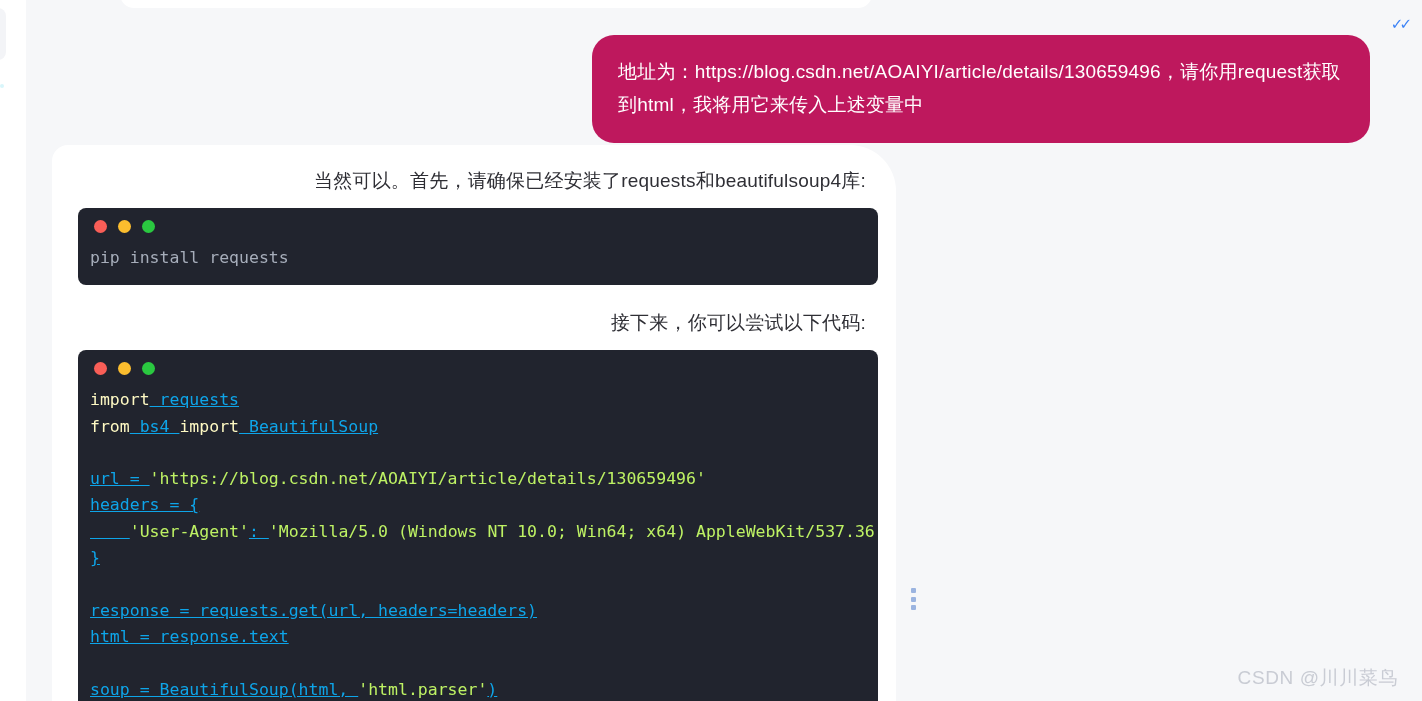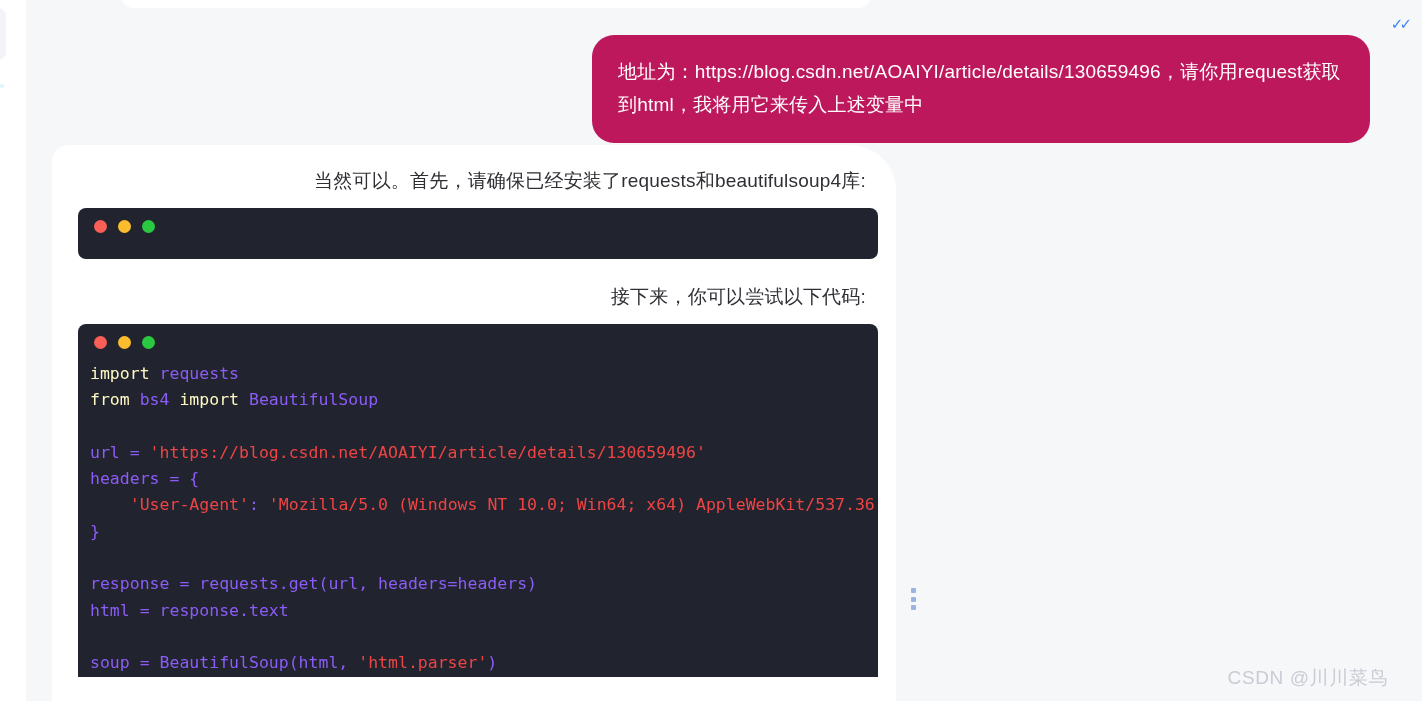--- a/index.html
+++ b/index.html
@@ -147,22 +147,22 @@
     overflow: hidden;
   }
   .code-body.tall {
     padding-bottom: 0;
   }
   .code-line {
     white-space: pre;
     height: 26.3px;
   }
   .tok-kw  { color: #fef9c3; }
-  .tok-str { color: #ef4444; }
-  .tok-pl  { color: #8b5cf6; }
+  .tok-str { color: #bef264; }
+  .tok-pl  { color: #0ea5e9; text-decoration: underline; }
 
   
   .drag-handle {
     position: absolute;
     left: 884px; top: 588px;
     width: 6px; height: 22px;
     display: flex;
     flex-direction: column;
     justify-content: space-between;
     align-items: center;
@@ -170,21 +170,21 @@
   .drag-handle span {
     display: block;
     width: 5px; height: 5px;
     background: #9bb4e0;
     border-radius: 1px;
   }
 
   
   .watermark {
     position: absolute;
-    right: 34px; bottom: 10px;
+    right: 24px; bottom: 10px;
     color: #c9ccd4;
     font-size: 19px;
     letter-spacing: 0.6px;
     user-select: none;
   }
 </style>
 </head>
 <body>
 
 <div class="rail-fill"></div>
@@ -203,21 +203,21 @@
   <div class="assistant-bubble">
 
     <div class="para">当然可以。首先，请确保已经安装了requests和beautifulsoup4库:</div>
 
     <div class="code-block">
       <div class="code-dots">
         <span class="dot red"></span>
         <span class="dot yellow"></span>
         <span class="dot green"></span>
       </div>
-      <div class="code-body" id="code1"></div>
+      <div class="code-body" id="code1"><div class="code-line">pip install requests</div></div>
     </div>
 
     <div class="para second">接下来，你可以尝试以下代码:</div>
 
     <div class="code-block no-bottom-radius">
       <div class="code-dots">
         <span class="dot red"></span>
         <span class="dot yellow"></span>
         <span class="dot green"></span>
       </div>

